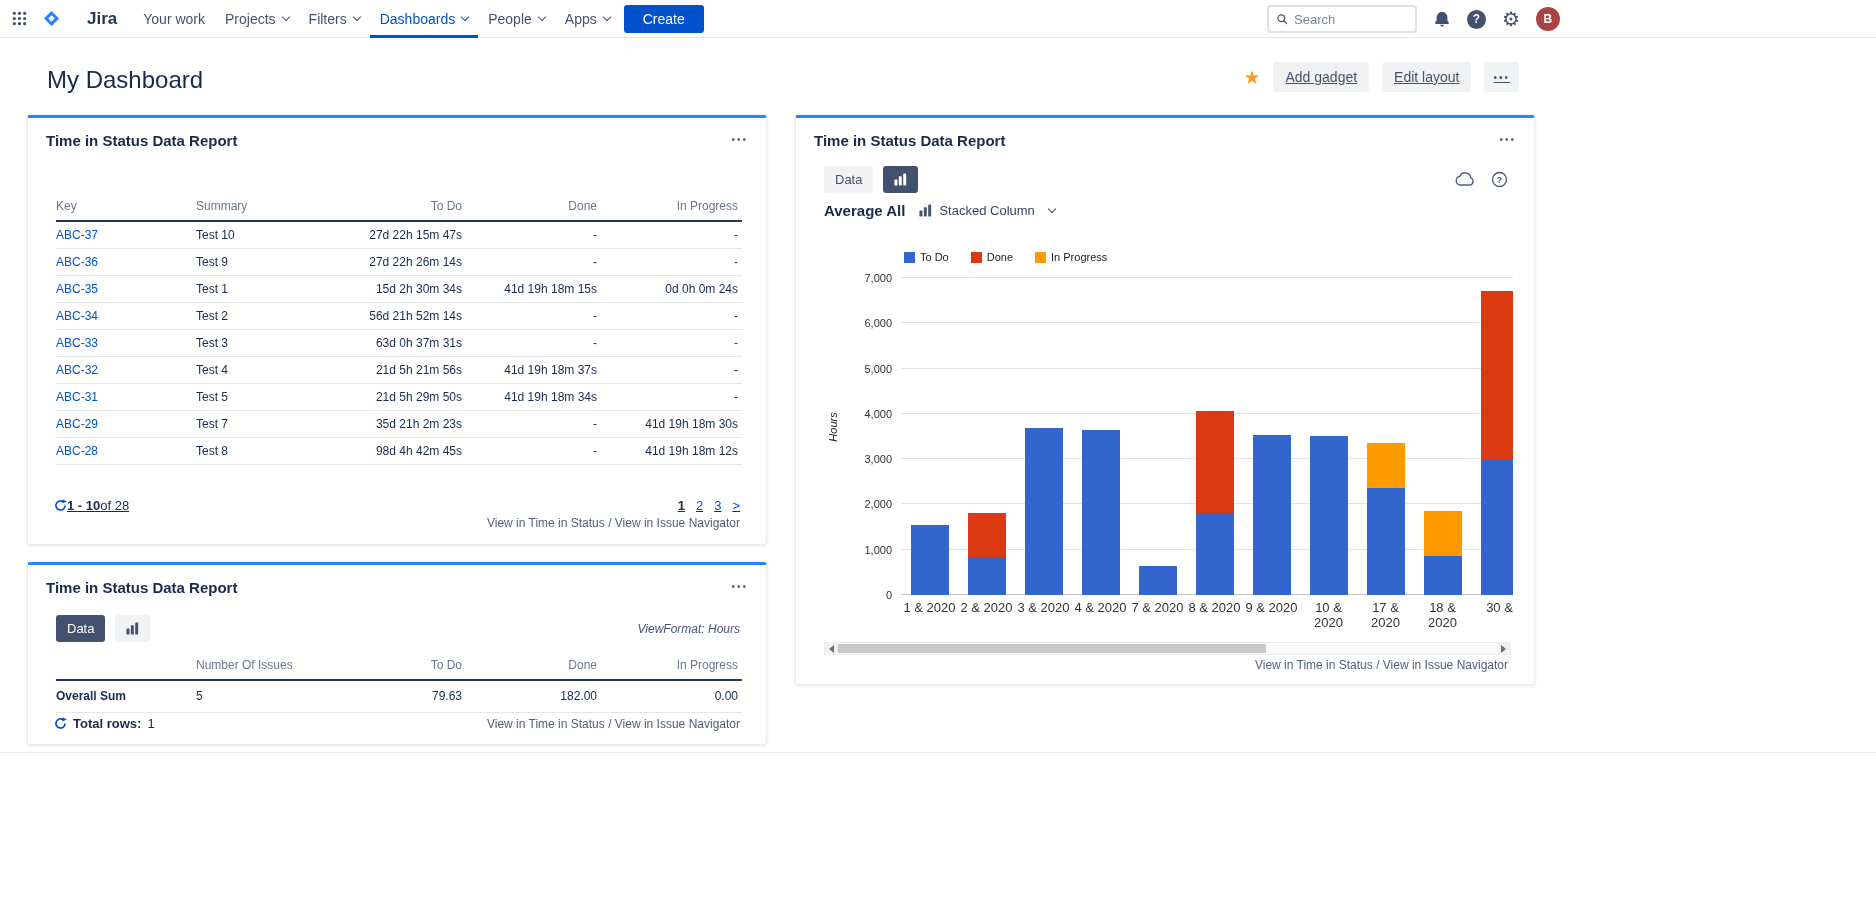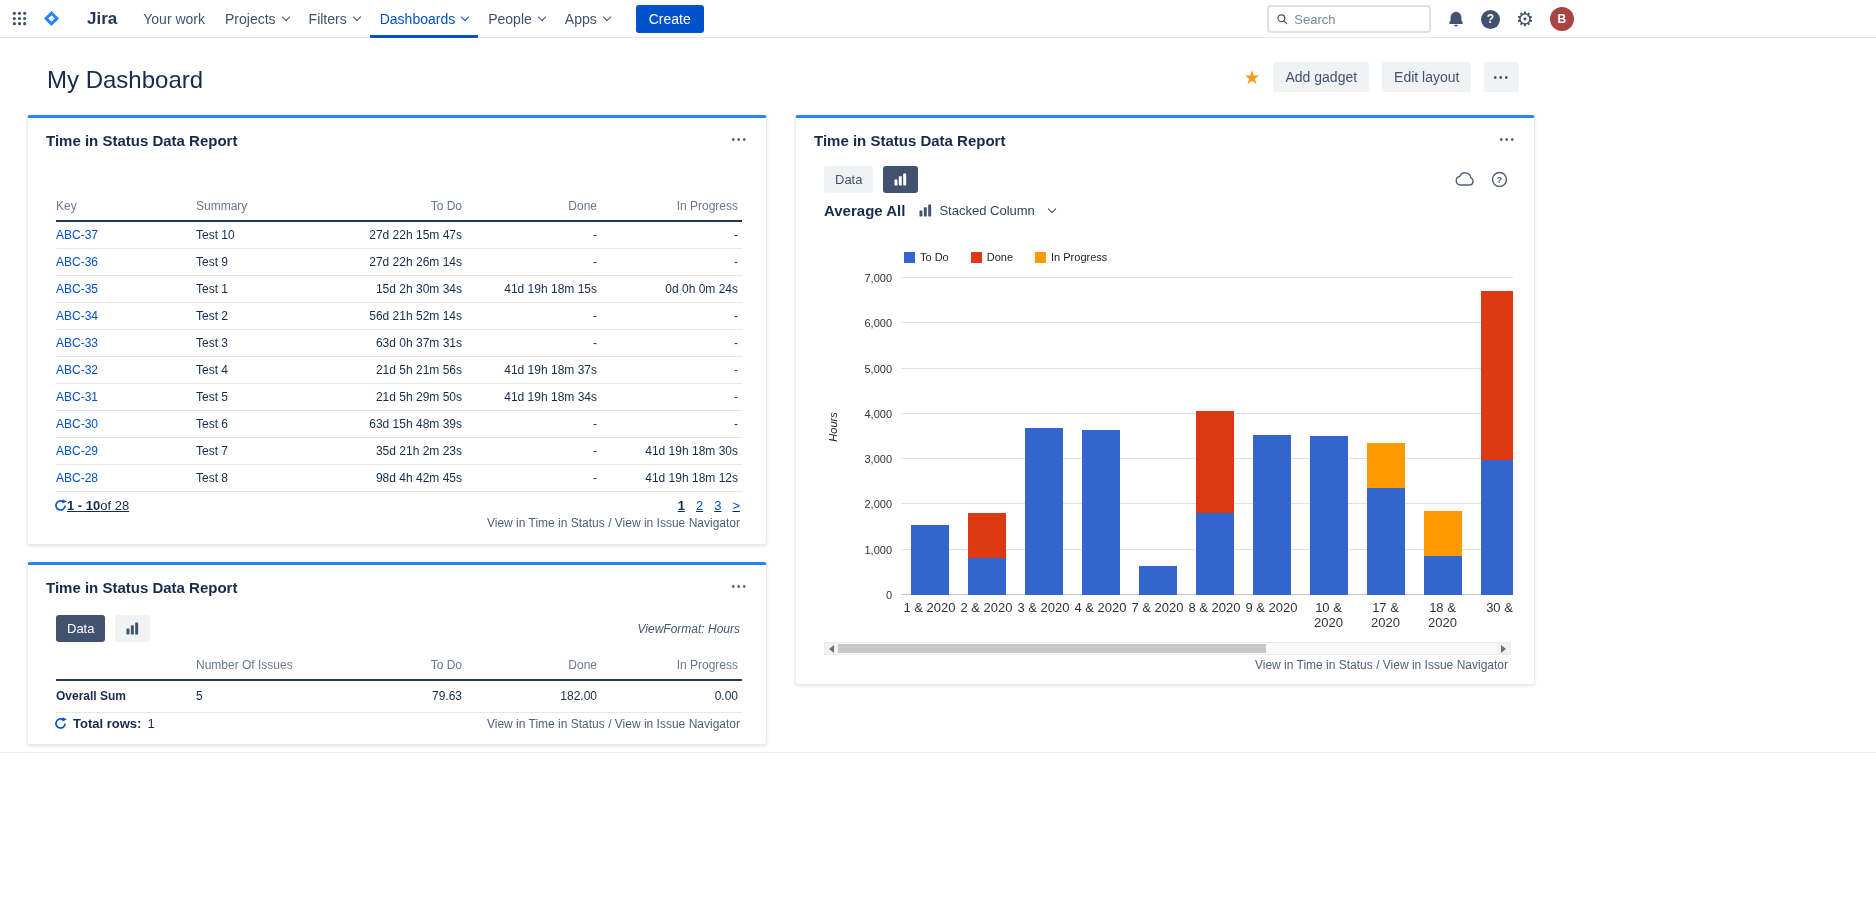--- a/index.html
+++ b/index.html
@@ -20,41 +20,41 @@
   .icon-btn { background:none; border:none; cursor:pointer; display:flex; align-items:center; padding:2px; }
   .appgrid { margin-left:10px; }
   .logo { display:flex; align-items:center; gap:5px; margin-left:12px; cursor:pointer; }
   .logo-text { font-size:17px; font-weight:bold; color:#253858;margin-left:20px; }
   .nav-items { display:flex; height:38px; margin-left:16px; }
   .nav-item { display:flex; align-items:center; padding:0 10px; font-size:14px; font-weight:500;
               color:var(--nav-text, #42526E); cursor:pointer; }
   .nav-item.active { color:var(--brand, #0052CC); box-shadow:inset 0 -3px 0 var(--brand, #0052CC); }
   .chev { display:inline-block; width:6px; height:6px; border-right:1.7px solid currentColor;
           border-bottom:1.7px solid currentColor; transform:rotate(45deg); margin-left:7px; margin-top:-4px; }
-  .create-btn { margin-left:16px; background:var(--brand, #0052CC); color:#fff; border:none; border-radius:3px;
-                font-size:14px; font-weight:500; padding:6px 13px; cursor:pointer; }
+  .create-btn { margin-left:4px; background:var(--brand, #0052CC); color:#fff; border:none; border-radius:3px;
+                font-size:14px; font-weight:500; padding:6px 19px; cursor:pointer; }
   .nav-right { position:absolute; left:1267px; top:0; height:38px; display:flex; align-items:center; gap:14px; }
-  .search-box { width:164px; height:28px; border:2px solid #DFE1E6; border-radius:4px; display:flex;
+  .search-box { width:150px; height:28px; border:2px solid #DFE1E6; border-radius:4px; display:flex;
                 align-items:center; padding:0 7px; gap:6px; background:#fff; }
   .search-box input { border:none; outline:none; font-size:13px; width:100%; color:#172B4D; font-family:inherit; background:transparent; }
   .search-box input::placeholder { color:#7A869A; }
   .nav-help { width:19px; height:19px; border-radius:50%; background:var(--nav-text, #42526E); color:#fff;
               font-size:12px; font-weight:bold; display:flex; align-items:center; justify-content:center;
               border:none; cursor:pointer; }
   .gear-btn { font-size:20px; color:var(--nav-text, #42526E); line-height:1; }
   .avatar { width:24px; height:24px; border-radius:50%; background:var(--avatar-bg, #A94442); color:#fff;
             font-size:12px; font-weight:bold; display:flex; align-items:center; justify-content:center;
             border:none; cursor:pointer; }
 
   
   .page-title { position:absolute; left:27px; top:66px; font-size:24px; font-weight:500; color:var(--text-dark, #172B4D);margin-left:20px; }
   .page-actions { position:absolute; top:62px; right:357px; display:flex; align-items:center; gap:13px; }
   .star { color:var(--star, #FF991F); font-size:19px; cursor:pointer; background:none; border:none; line-height:1; }
   .btn { background:#F1F2F4; color:#42526E; border:none; border-radius:3px; font-size:14px; font-weight:500;
-         padding:7px 12px; cursor:pointer; }
+         padding:7px 12px; cursor:pointer;text-decoration:underline; }
   .btn.more { letter-spacing:2px; font-size:10px; padding:10px 9px 9px; }
 
   
   .panel { position:absolute; background:#fff; border:1px solid #E9EBEE; border-top:3px solid var(--accent, #2684FF);
            border-radius:3px; box-shadow:0 1px 3px rgba(9,30,66,0.13); }
   #panel-table { left:27px; top:115px; width:740px; height:430px; }
   #panel-sum   { left:27px; top:562px; width:740px; height:183px; }
   #panel-chart { left:795px; top:115px; width:740px; height:570px; }
   .panel-title { position:absolute; left:18px; top:14px; font-size:15px; font-weight:600; color:var(--text-dark, #172B4D); }
   .panel-more { position:absolute; right:12px; top:10px; color:#505F79; font-size:10px; letter-spacing:2px;
@@ -273,27 +273,20 @@
           <td class="num">-</td>
         </tr>
         <tr>
           <td><a class="key-link">ABC-31</a></td>
           <td>Test 5</td>
           <td class="num">21d 5h 29m 50s</td>
           <td class="num">41d 19h 18m 34s</td>
           <td class="num">-</td>
         </tr>
         <tr>
-          <td><a class="key-link">ABC-30</a></td>
-          <td>Test 6</td>
-          <td class="num">63d 15h 48m 39s</td>
-          <td class="num">-</td>
-          <td class="num">-</td>
-        </tr>
-        <tr>
           <td><a class="key-link">ABC-29</a></td>
           <td>Test 7</td>
           <td class="num">35d 21h 2m 23s</td>
           <td class="num">-</td>
           <td class="num">41d 19h 18m 30s</td>
         </tr>
         <tr>
           <td><a class="key-link">ABC-28</a></td>
           <td>Test 8</td>
           <td class="num">98d 4h 42m 45s</td>

